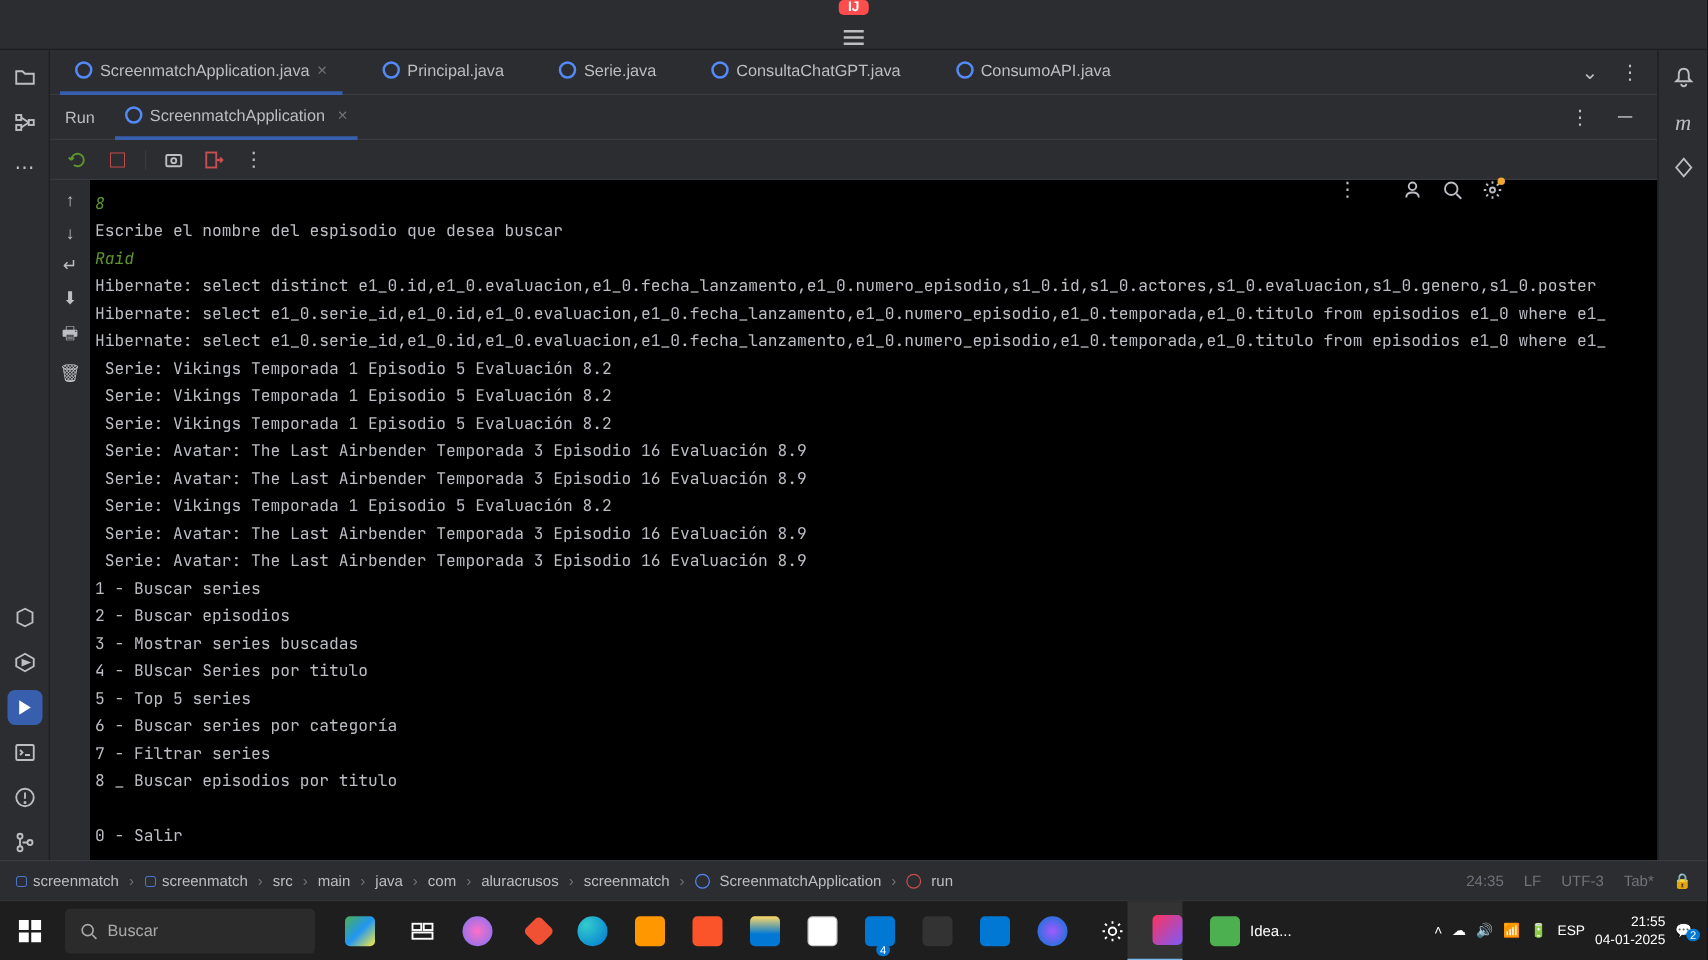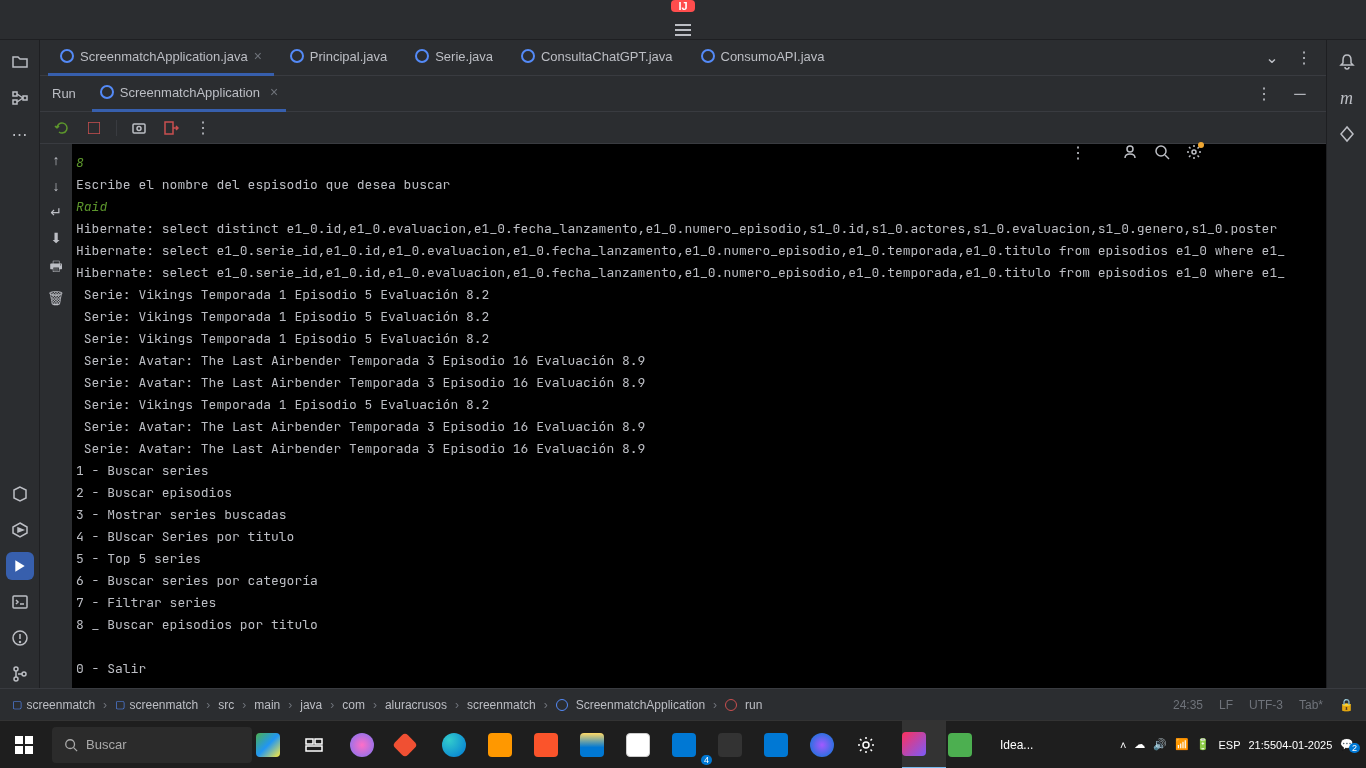--- a/index.html
+++ b/index.html
@@ -24,21 +24,21 @@
 
 .left-rail { width: 40px; background: #2b2d30; display: flex; flex-direction: column; align-items: center; padding-top: 8px; gap: 8px; border-right: 1px solid #1e1f22; }
 .left-rail .spacer { flex: 1; }
 .rail-icon { width: 28px; height: 28px; display: flex; align-items: center; justify-content: center; cursor: pointer; color: #bcbec4; border-radius: 6px; }
 .rail-icon.active { background: #375fad; color: #fff; }
 
 .right-rail { width: 40px; background: #2b2d30; display: flex; flex-direction: column; align-items: center; padding-top: 8px; gap: 8px; border-left: 1px solid #1e1f22; }
 
 .main-area { flex: 1; display: flex; flex-direction: column; background: #1e1f22; }
 
-.file-tabs { height: 36px; display: flex; align-items: center; background: #2b2d30; border-bottom: 1px solid #393b40; padding: 0 8px; gap: 4px; }
+.file-tabs { height: 36px; display: flex; align-items: center; background: #2b2d30; border-bottom: 1px solid #393b40; padding: 0 8px; gap: 20px; }
 .file-tab { display: flex; align-items: center; gap: 6px; padding: 0 12px; height: 36px; cursor: pointer; font-size: 13px; border-bottom: 3px solid transparent; }
 .file-tab.active { border-bottom-color: #375fad; }
 .file-tab .close { color: #6f737a; font-size: 14px; }
 .java-ring { width: 14px; height: 14px; border: 2px solid #548af7; border-radius: 50%; background: #2b2d30; flex-shrink: 0; }
 .tab-overflow { margin-left: auto; display: flex; gap: 4px; }
 
 .tool-tabs { height: 36px; display: flex; align-items: center; background: #2b2d30; border-bottom: 1px solid #393b40; padding: 0 12px; gap: 16px; }
 .tool-tab { display: flex; align-items: center; gap: 6px; padding: 0 8px; height: 36px; cursor: pointer; font-size: 13px; border-bottom: 3px solid transparent; }
 .tool-tab.active { border-bottom-color: #375fad; }
 .tool-tab .close { color: #6f737a; font-size: 14px; margin-left: 4px; }
@@ -59,24 +59,24 @@
 .breadcrumb { height: 32px; display: flex; align-items: center; background: #2b2d30; border-top: 1px solid #393b40; padding: 0 12px; gap: 4px; font-size: 12px; color: #bcbec4; }
 .breadcrumb .sep-ch { color: #6f737a; margin: 0 4px; }
 .breadcrumb .folder-icon { color: #548af7; font-size: 11px; }
 .breadcrumb .run-icon { width: 12px; height: 12px; border: 1.5px solid #c94f4f; border-radius: 50%; display: inline-flex; margin-right: 4px; }
 .breadcrumb-right { margin-left: auto; display: flex; gap: 16px; color: #6f737a; }
 
 .taskbar { position: absolute; bottom: 0; left: 0; right: 0; height: 48px; background: #1e1e1e; display: flex; align-items: center; border-top: 1px solid #333; }
 .taskbar .start { width: 48px; height: 48px; display: flex; align-items: center; justify-content: center; cursor: pointer; color: #fff; }
 .taskbar .search { flex: 0 0 200px; height: 36px; background: #2b2b2b; border-radius: 4px; display: flex; align-items: center; padding: 0 12px; gap: 8px; color: #aaa; font-size: 13px; margin: 0 4px; }
 .taskbar .icons { display: flex; gap: 2px; align-items: center; margin-left: 4px; }
-.taskbar .task-icon { width: 44px; height: 48px; display: flex; align-items: center; justify-content: flex-start; cursor: pointer; position: relative; }
+.taskbar .task-icon { width: 44px; height: 48px; display: flex; align-items: center; justify-content: flex-end; cursor: pointer; position: relative; }
 .taskbar .task-icon.active { background: #333; border-bottom: 2px solid #76b9ed; }
 .taskbar .tray { margin-left: auto; display: flex; align-items: center; gap: 8px; padding: 0 12px; font-size: 11px; color: #fff; }
-.taskbar .clock { display: flex; flex-direction: row; align-items: flex-end; font-size: 11px; line-height: 14px; }
+.taskbar .clock { display: flex; flex-direction: column; align-items: flex-end; font-size: 11px; line-height: 14px; }
 .pixel-icon { width: 24px; height: 24px; border-radius: 4px; }
 .badge-num { position: absolute; bottom: 4px; right: 4px; background: #0078d4; color: #fff; font-size: 9px; border-radius: 8px; padding: 0 3px; }
 
 svg { display: block; }
 </style>
 </head>
 <body>
 
 <div class="titlebar">
   <div class="logo">IJ</div>

